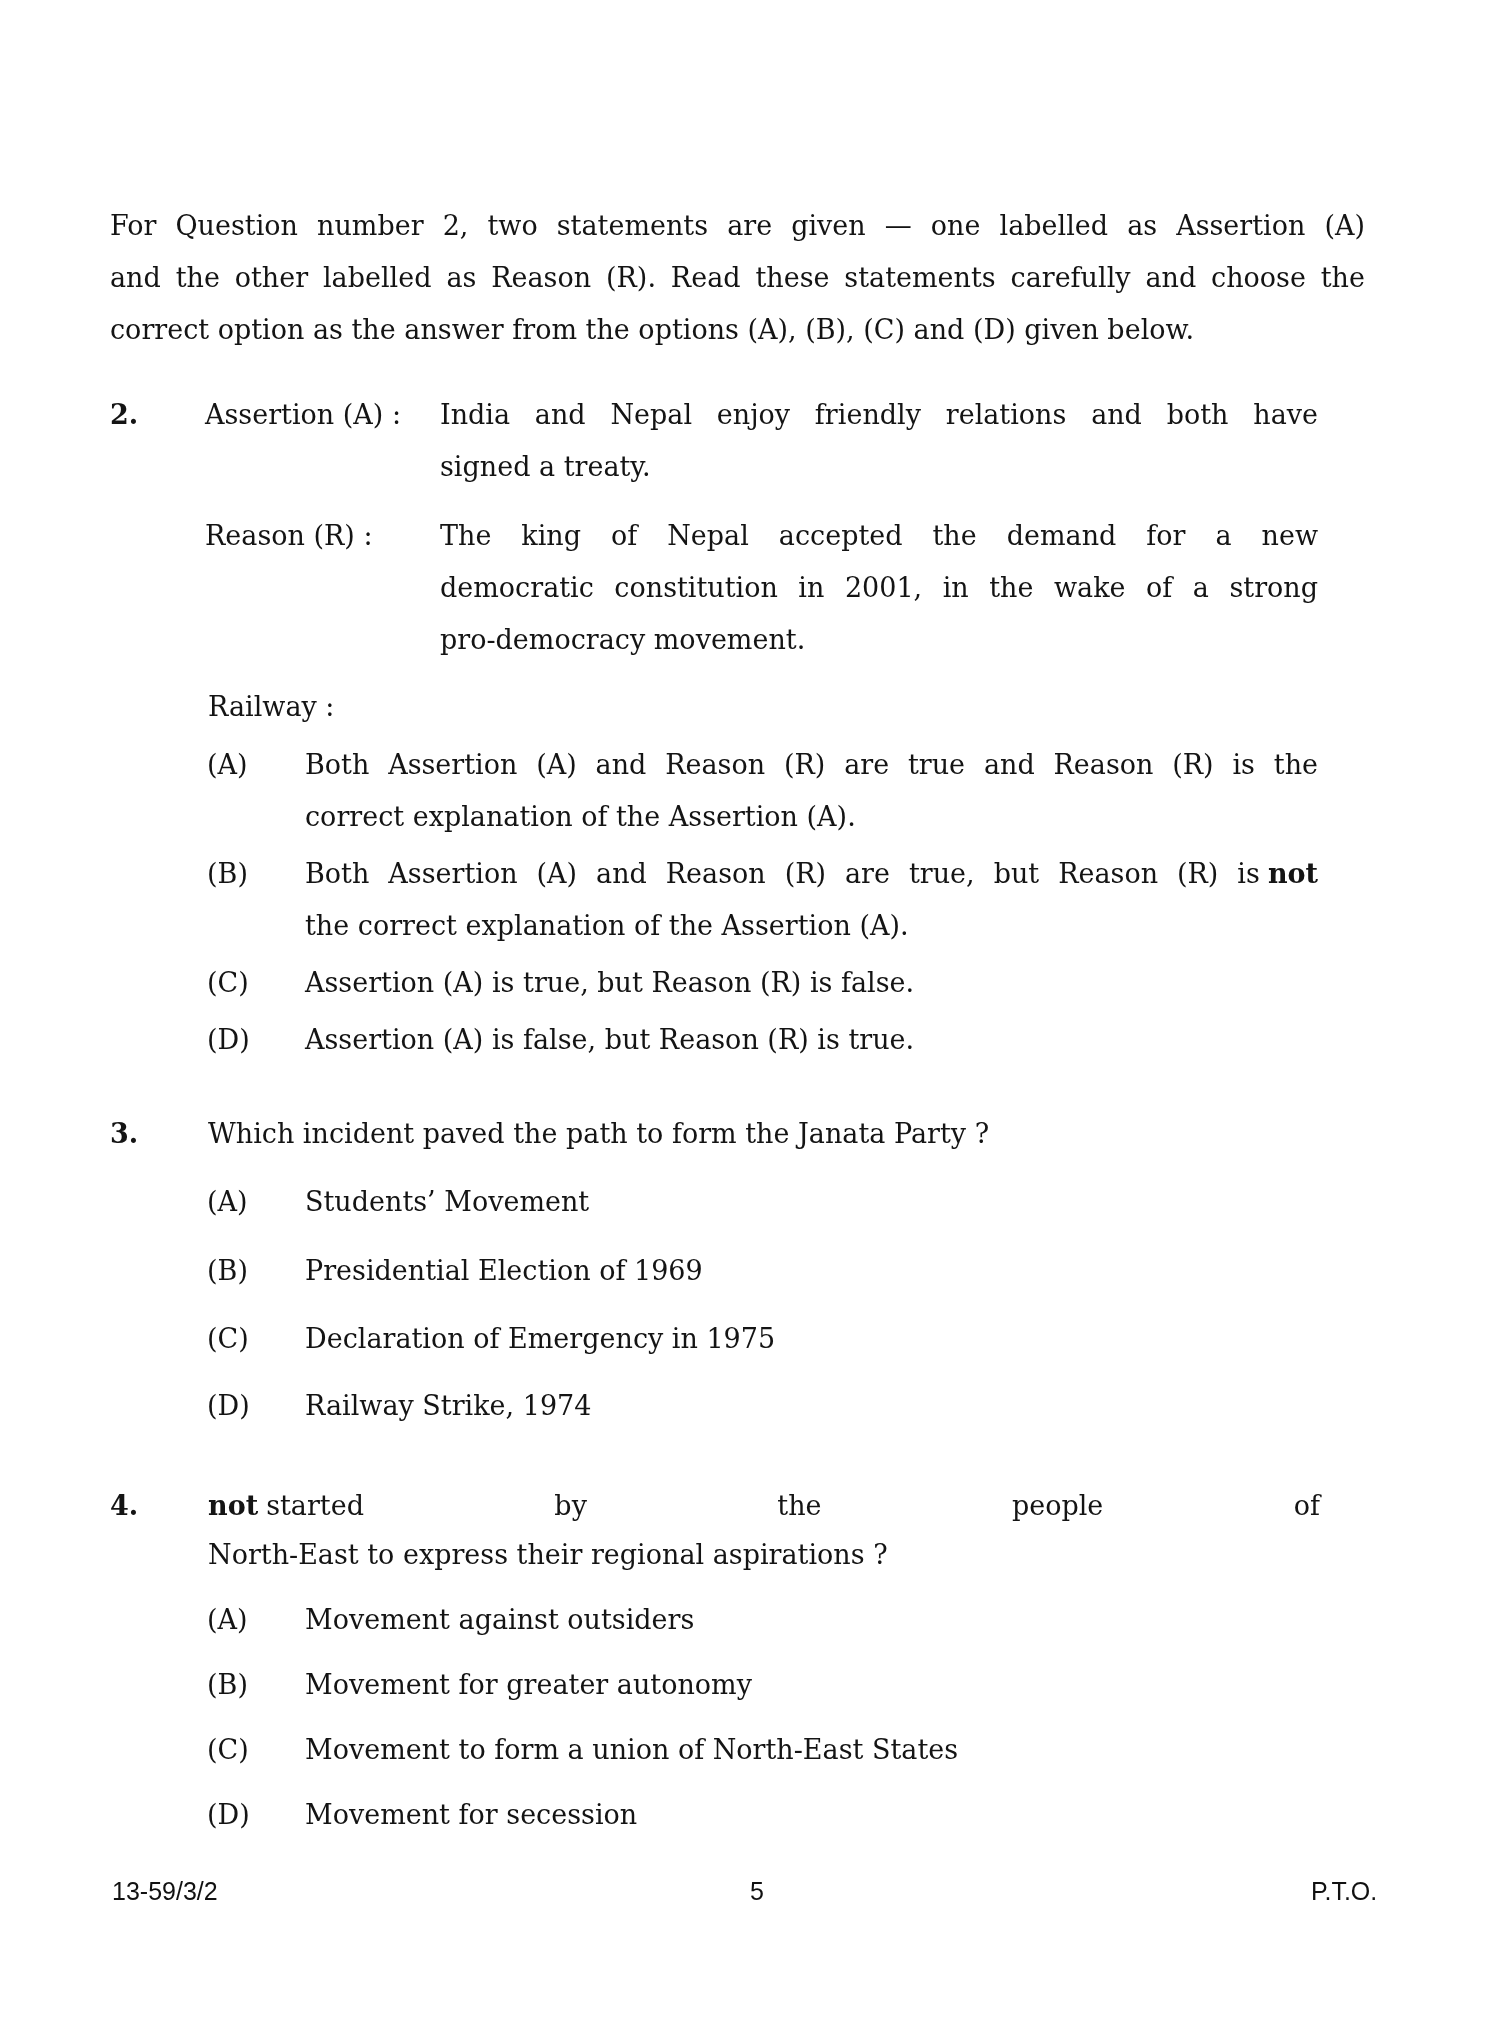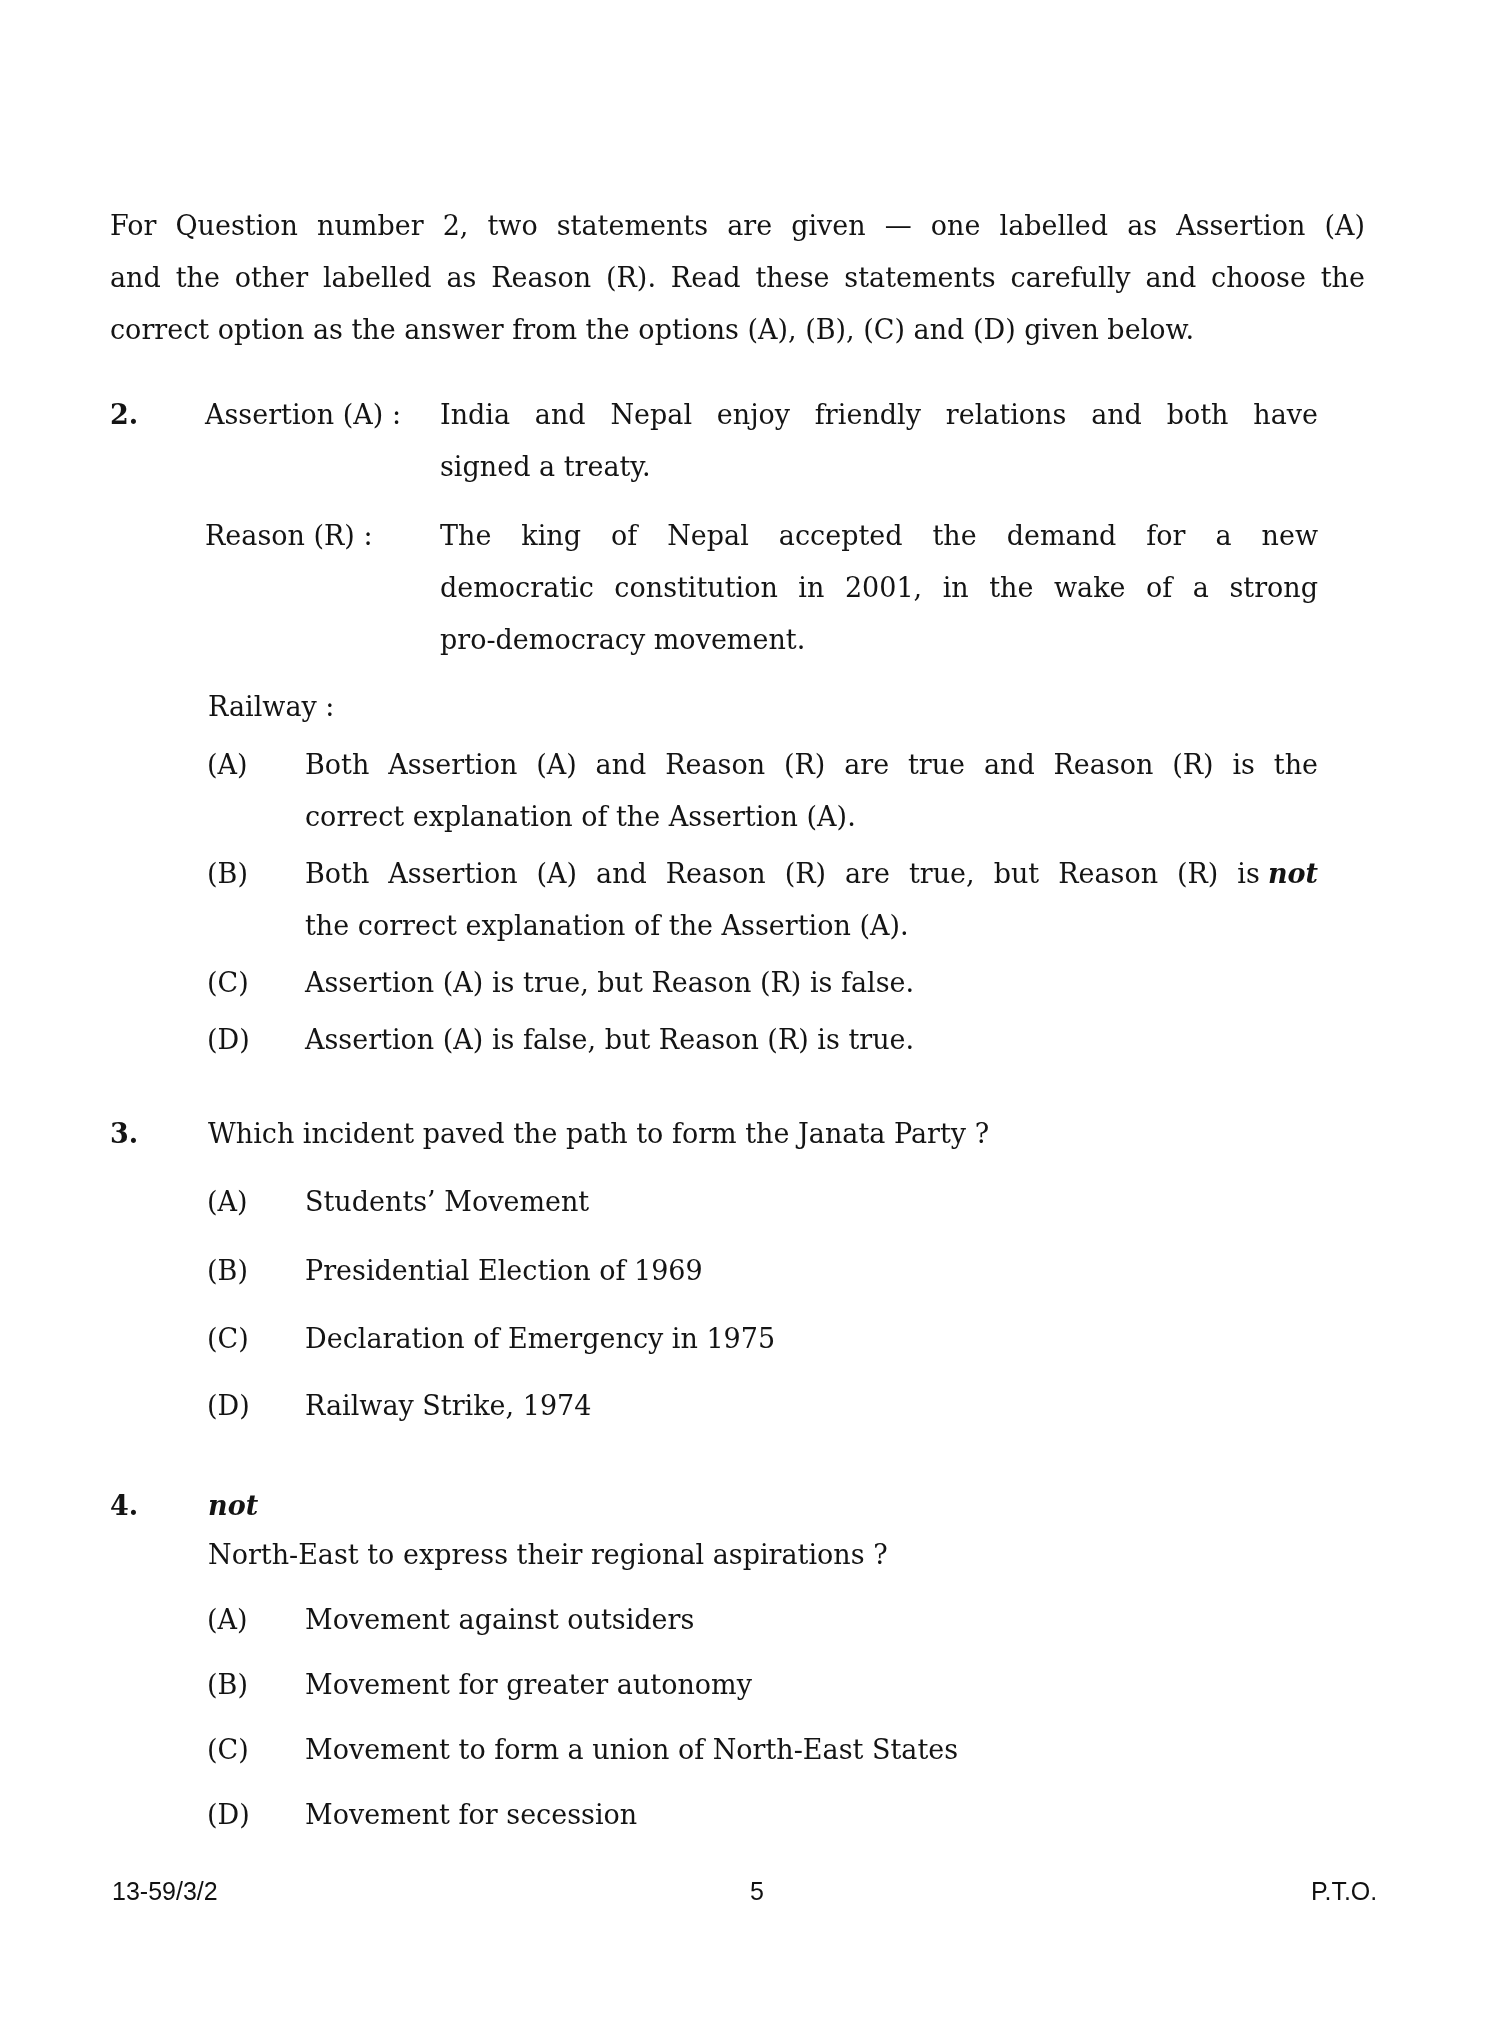--- a/index.html
+++ b/index.html
@@ -7,21 +7,21 @@
   .ln {
     position: absolute;
     font-family: "DejaVu Serif", "Liberation Serif", serif;
     font-size: 27px;
     line-height: 34px;
     white-space: nowrap;
     color: #141414;
   }
   .just { text-align: justify; text-align-last: justify; white-space: normal; }
   .it { }
-  .bi { font-weight: bold; font-style: italic; }
+  .bi { font-weight: bold; }
   .num { font-weight: bold; }
   .foot {
     position: absolute;
     font-family: "Liberation Sans", "DejaVu Sans", sans-serif;
     font-size: 25px;
     line-height: 30px;
     color: #111;
     white-space: nowrap;
   }
 </style>
@@ -72,20 +72,21 @@
 
 <div class="ln" style="left:207px; top:1322px;">(C)</div>
 <div class="ln" style="left:305px; top:1322px;">Declaration of Emergency in 1975</div>
 
 <div class="ln" style="left:207px; top:1389px;">(D)</div>
 <div class="ln" style="left:305px; top:1389px;">Railway Strike, 1974</div>
 
 <div class="ln num" style="left:110px; top:1489px;">4.</div>
 <div class="ln" style="left:208px; top:1489px; width:1112px; display:flex; justify-content:space-between;">
   <span class="bi">not</span>
+  <span style="flex:1; text-align:justify; text-align-last:justify; white-space:normal; padding-left:8px;"> started by the people of</span>
 </div>
 <div class="ln" style="left:208px; top:1538px;">North-East to express their regional aspirations ?</div>
 
 <div class="ln" style="left:207px; top:1603px;">(A)</div>
 <div class="ln" style="left:305px; top:1603px;">Movement against outsiders</div>
 
 <div class="ln" style="left:207px; top:1668px;">(B)</div>
 <div class="ln" style="left:305px; top:1668px;">Movement for greater autonomy</div>
 
 <div class="ln" style="left:207px; top:1733px;">(C)</div>

